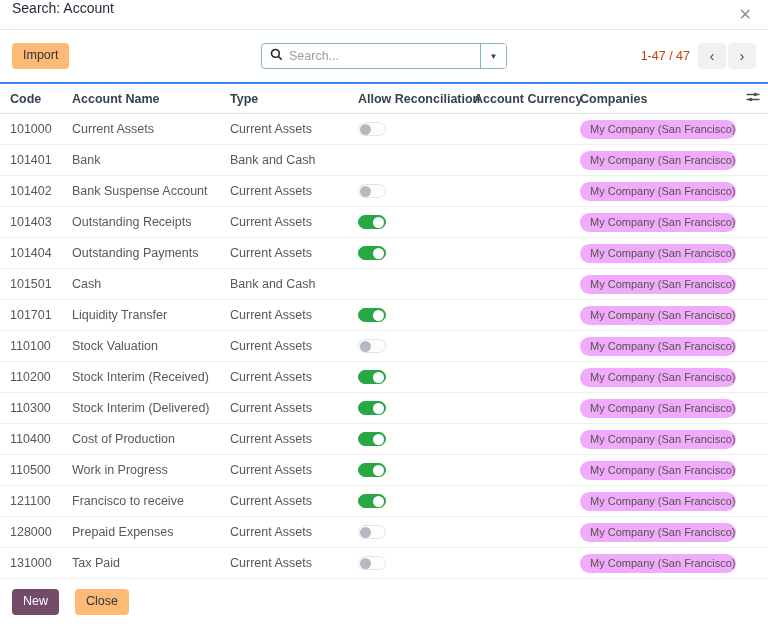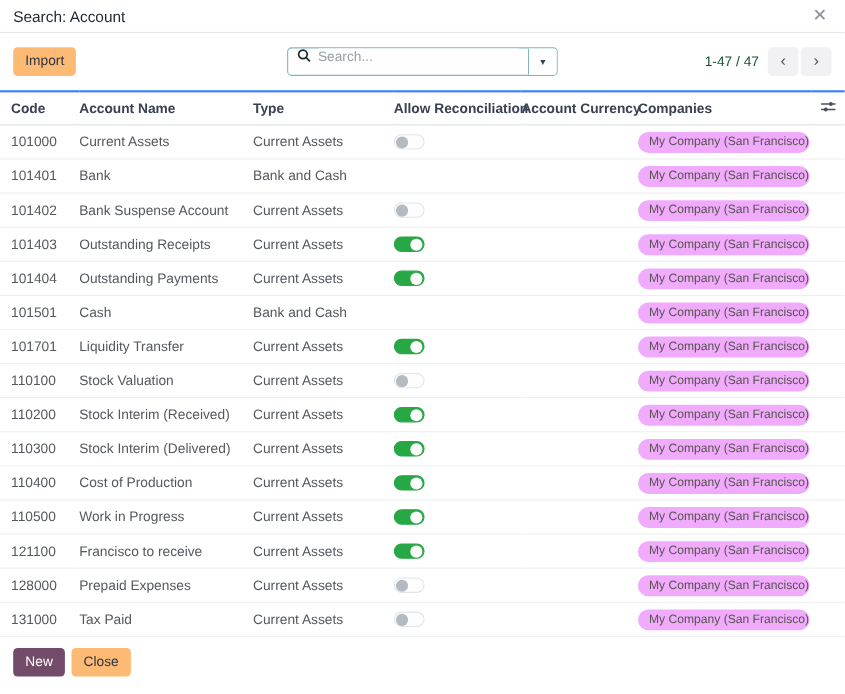--- a/index.html
+++ b/index.html
@@ -6,21 +6,21 @@
   html, body {
     width: 768px; height: 631px;
     background: #ffffff;
     font-family: "Liberation Sans", "DejaVu Sans", sans-serif;
     color: #495057;
     overflow: hidden;
   }
   
   .dlg-header {
     height: 30px;
-    display: flex; align-items: center; justify-content: space-between;
+    display: flex; justify-content: space-between;
     padding: 0 14px 0 12px;
     border-bottom: 1px solid #e7e8ea;
   }
   .dlg-title { font-size: 14px; font-weight: 500; color: #1f2933; }
   .close-btn {
     background: none; border: none; cursor: pointer;
     font-size: 16px; line-height: 1; color: #8a9098; padding: 2px;
   }
   
   .toolbar {
@@ -36,38 +36,38 @@
   }
   .btn-secondary { background: #fdba74; color: #2b3442; }
   .btn-primary { background: #714B67; color: #ffffff; }
   .search-wrap {
     position: absolute; left: 50%; transform: translateX(-50%);
     width: 246px; height: 26px;
     display: flex; align-items: stretch;
     border: 1px solid #82b5bf; border-radius: 4px;
     background: #fff;
   }
-  .search-main { flex: 1; display: flex; align-items: flex-start; gap: 6px; padding: 0 8px; }
+  .search-main { flex: 1; display: flex; align-items: center; gap: 6px; padding: 0 8px; }
   .search-main svg { flex: 0 0 auto; }
   .search-input {
     flex: 1; border: none; outline: none; min-width: 0;
     font-family: inherit; font-size: 12.5px; color: #495057;
   }
   .search-input::placeholder { color: #9aa0a6; }
   .search-caret {
     width: 26px; border: none; border-left: 1px solid #82b5bf;
     background: #fff; border-radius: 0 3px 3px 0; cursor: pointer;
     display: flex; align-items: center; justify-content: center;
     font-size: 8px; color: #374151;
   }
   .pager {
     margin-left: auto;
     display: flex; align-items: center; gap: 8px;
   }
-  .pager-range { font-size: 12.5px; color: #14532d; margin-left: 15px; }
+  .pager-range { font-size: 12.5px; color: #c2410c; margin-left: 15px; }
   .pager-btns { display: flex; gap: 2px; }
   .pager-btn {
     width: 28px; height: 26px; border: none; border-radius: 4px;
     background: #f1f1f3; color: #495057; cursor: pointer;
     font-size: 15px; line-height: 1; padding-bottom: 2px;
   }
   
   table { width: 100%; border-collapse: collapse; table-layout: fixed; }
   col.c-code { width: 72px; }
   col.c-name { width: 158px; }
@@ -106,21 +106,21 @@
     content: ""; position: absolute; left: 1px; top: 0.5px;
     width: 11px; height: 11px; border-radius: 50%; background: #b4bac1;
   }
   .toggle-on { background: #28a745; border: 1px solid #28a745; }
   .toggle-on::after {
     content: ""; position: absolute; right: 1px; top: 0.5px;
     width: 11px; height: 11px; border-radius: 50%; background: #ffffff;
   }
   
   .dlg-footer {
-    display: flex; align-items: flex-start; gap: 6px;
+    display: flex; align-items: flex-start; gap: 16px;
     padding: 10px 12px;
   }
   .icon-svg { display: inline-block; vertical-align: middle; }
 </style>
 </head>
 <body>
 
 <div class="dlg-header">
   <div class="dlg-title">Search: Account</div>
   <button class="close-btn">✕</button>

